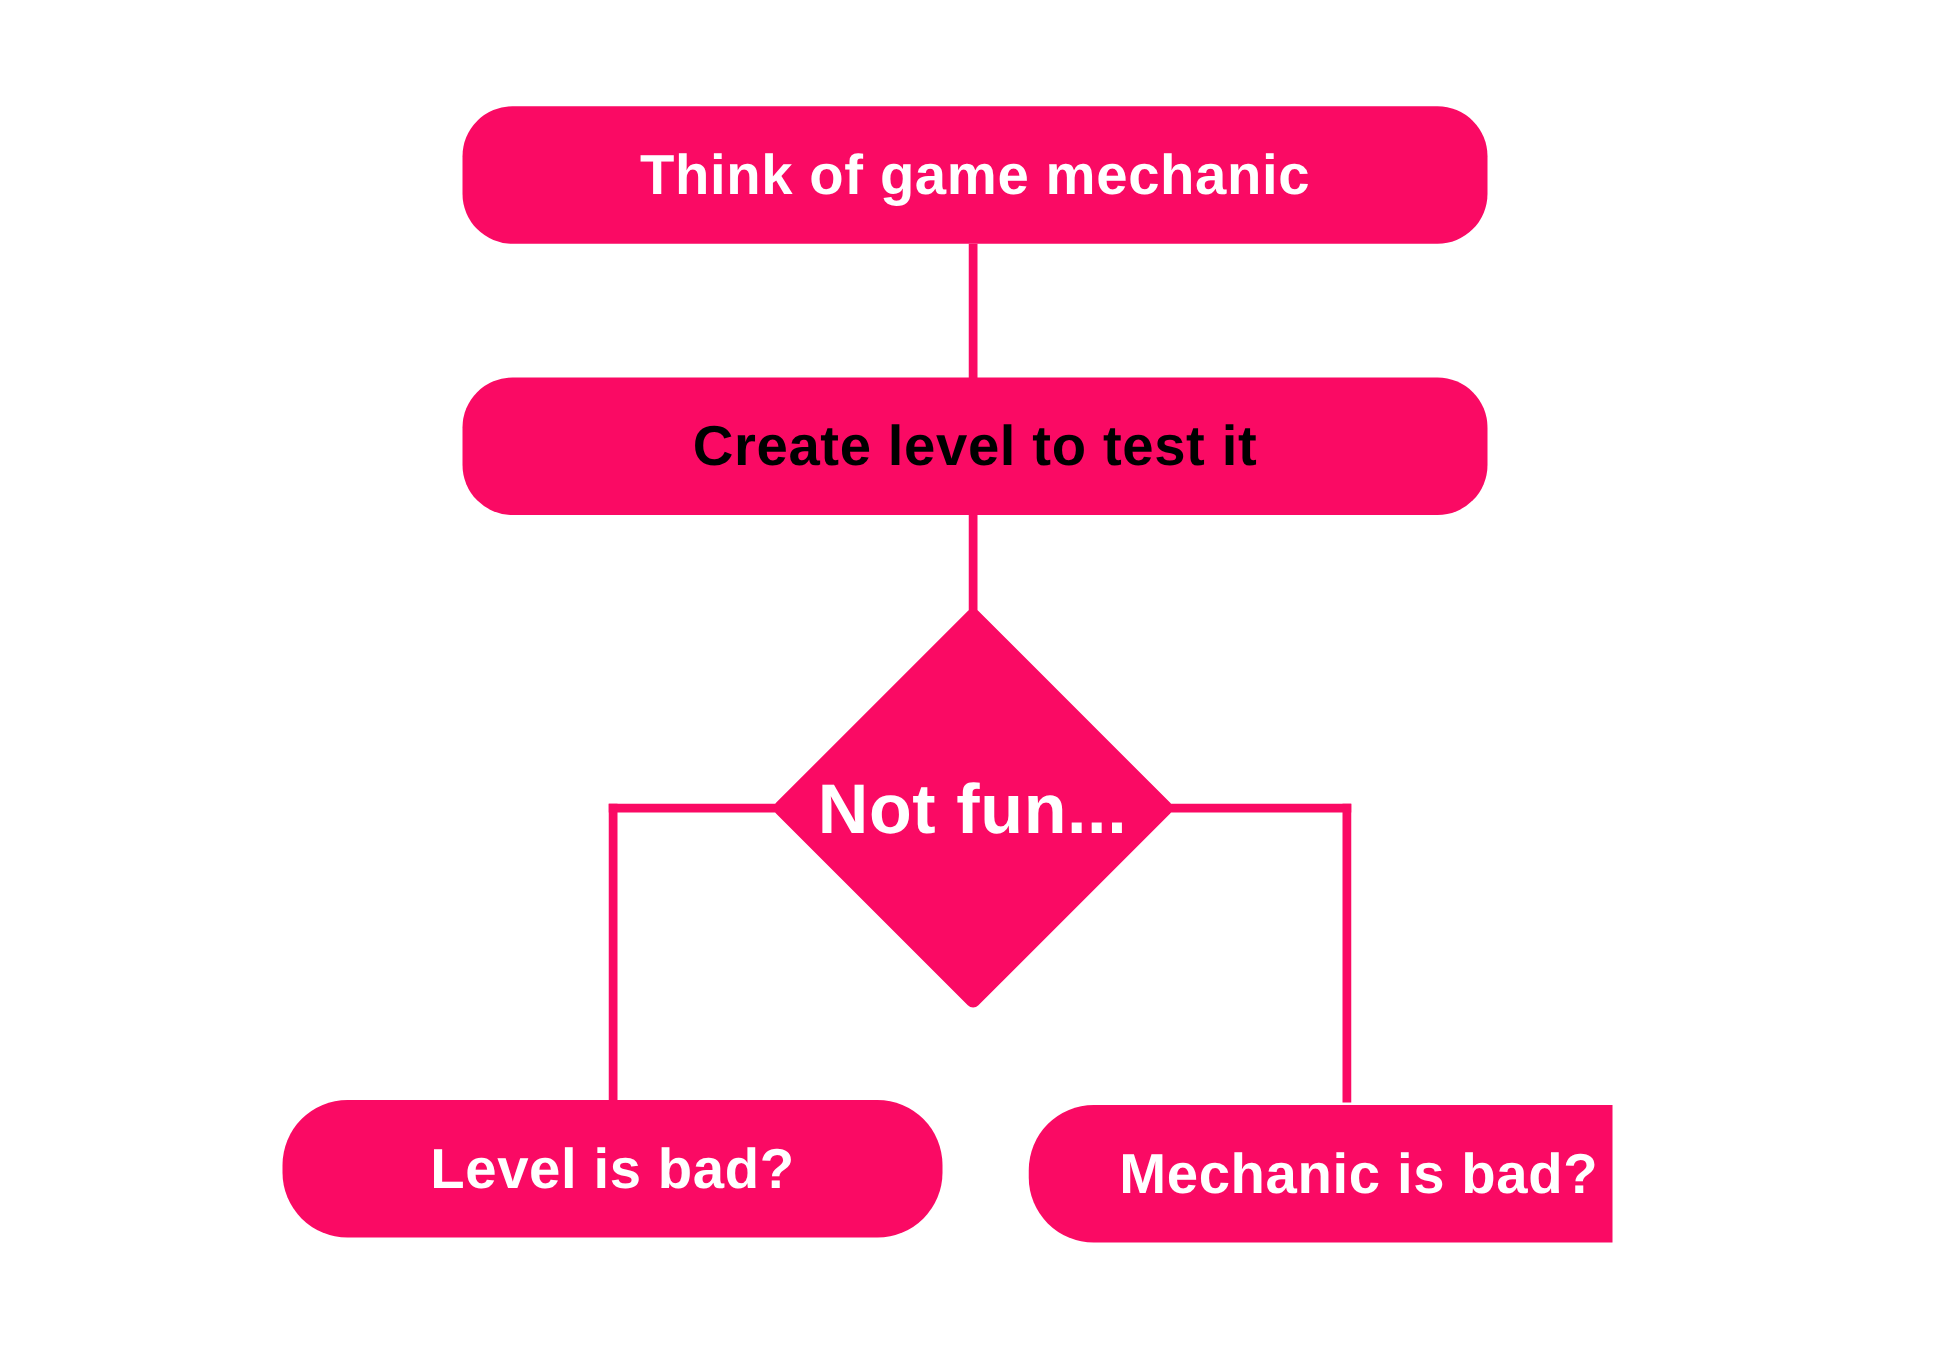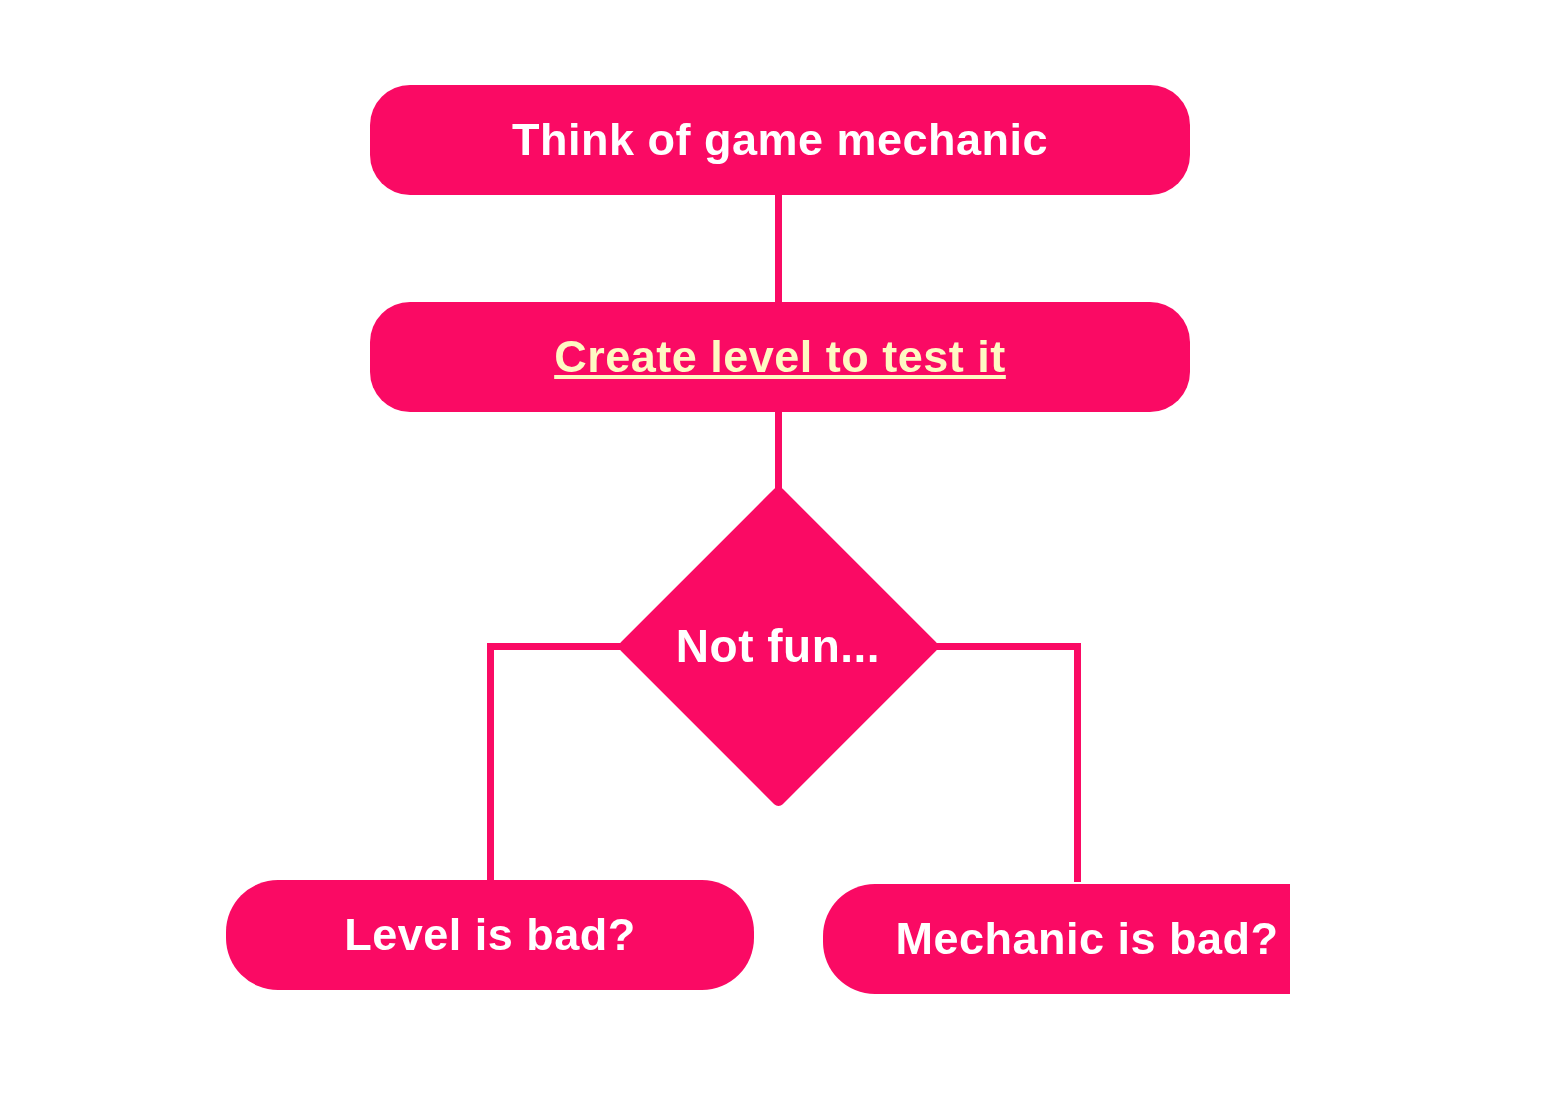--- a/index.html
+++ b/index.html
@@ -62,21 +62,21 @@
     border-radius: 6px;
   }
   .diamond-label {
     position: absolute;
     left: 618px;
     top: 618px;
     width: 320px;
     height: 56px;
     color: #ffffff;
     font-weight: bold;
-    font-size: 46px;
+    font-size: 56px;
     letter-spacing: 0.5px;
     display: flex;
     align-items: center;
     justify-content: center;
     text-align: center;
   }
   .connector {
     position: absolute;
     background: #fa0a64;
   }
@@ -96,21 +96,21 @@
   <div class="connector c-create-diamond" style="background: rgb(250, 10, 100);"></div>
   <div class="connector c-left-h" style="background: rgb(250, 10, 100);"></div>
   <div class="connector c-left-v" style="background: rgb(250, 10, 100);"></div>
   <div class="connector c-right-h" style="background: rgb(250, 10, 100);"></div>
   <div class="connector c-right-v" style="background: rgb(250, 10, 100);"></div>
 
   <div class="node rect-top node-think" style="background: rgb(250, 10, 100); color: rgb(255, 255, 255);">
     <span>Think of game mechanic</span>
   </div>
 
-  <div class="node rect-top node-create" style="background: rgb(250, 10, 100); color: #fef9c3; text-decoration: underline;">
+  <div class="node rect-top node-create" style="background: rgb(250, 10, 100); color: #000000;">
     <span>Create level to test it</span>
   </div>
 
   <div class="diamond-shape" style="background: rgb(250, 10, 100);"></div>
   <div class="diamond-label" style="color: rgb(255, 255, 255);">Not fun...</div>
 
   <div class="node node-levelbad" style="background: rgb(250, 10, 100); color: rgb(255, 255, 255);">
     <span>Level is bad?</span>
   </div>
 

